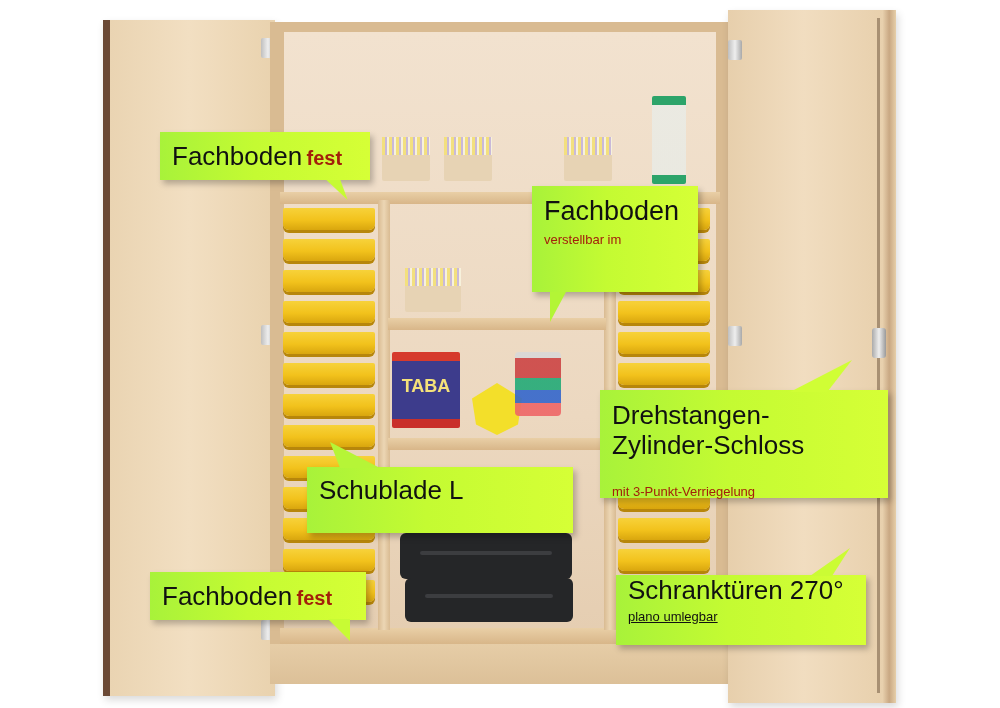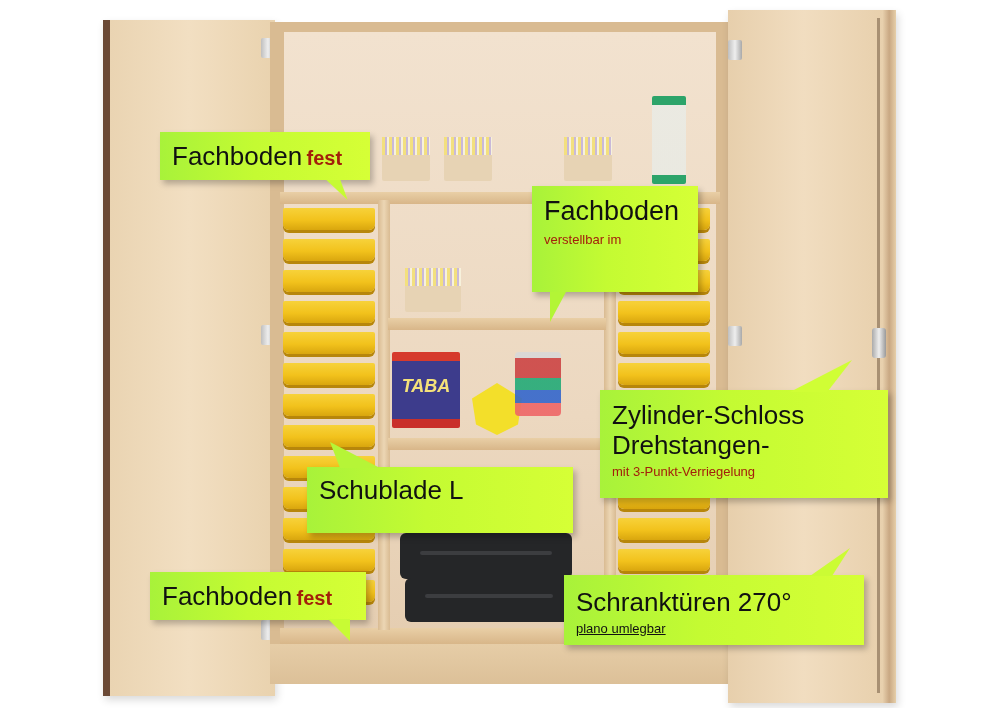--- a/index.html
+++ b/index.html
@@ -1,17 +1,17 @@
 <!DOCTYPE html>
 <html><head>
 <meta charset="utf-8">
 <style>
   html,body{margin:0;padding:0;}
   body{width:1000px;height:708px;background:#ffffff;position:relative;overflow:hidden;font-family:"Liberation Sans",sans-serif;}
-  .abs{position:absolute;font-style:italic;}
+  .abs{position:absolute;}
   .door-left{left:103px;top:20px;width:172px;height:676px;background:linear-gradient(90deg,#6b4a36 0 7px,#ead4b2 7px,#f2dfc2 50%,#e9d2ae 100%);box-shadow:2px 4px 8px rgba(0,0,0,.15);}
   .door-right{left:728px;top:10px;width:168px;height:693px;background:linear-gradient(90deg,#e7cfac 0%,#f1ddc0 45%,#e8d0ad 92%,#c9a883 96%,#e6cfa9 100%);box-shadow:2px 4px 8px rgba(0,0,0,.15);}
   .body-frame{left:270px;top:22px;width:460px;height:660px;background:#d9bb92;}
   .back-panel{left:284px;top:32px;width:432px;height:640px;background:linear-gradient(180deg,#f2e2cf 0%,#ecd8c0 60%,#e4ccaf 100%);}
   .shelf{background:linear-gradient(180deg,#e9cfa6,#d8b689);height:12px;}
   .divider{background:linear-gradient(90deg,#d9bb92,#ecd6b4,#d9bb92);width:12px;}
   .drawer{width:92px;height:22px;background:linear-gradient(180deg,#f7d23a 0%,#f2c21c 55%,#d9a60e 100%);border-radius:2px 2px 6px 6px;box-shadow:0 3px 0 #b7860b;}
   .drawer-col{display:flex;flex-direction:column;gap:9px;}
   .hinge{width:14px;height:20px;background:linear-gradient(90deg,#bfbfbf,#eeeeee,#a9a9a9);border-radius:2px;}
   .rod{left:877px;top:18px;width:3px;height:675px;background:#a89073;}
@@ -124,35 +124,35 @@
 </div>
 <div class="tail" style="left:330px;top:180px;border-left:14px solid transparent;border-right:0 solid transparent;border-top:20px solid #c6fb33;transform:skewX(20deg);"></div>
 
 <div class="callout" style="left:532px;top:186px;width:166px;height:106px;padding-top:10px;">
   <div class="main" style="font-size:27px;">Fachboden</div>
   <div class="sub" style="margin-top:2px;">verstellbar im</div>
 </div>
 <div class="tail" style="left:550px;top:292px;border-left:0 solid transparent;border-right:16px solid transparent;border-top:30px solid #b3f536;"></div>
 
 <div class="callout" style="left:600px;top:390px;width:288px;height:108px;padding-top:10px;">
+  <div class="main">Drehstangen-</div>
   <div class="main">Zylinder-Schloss</div>
-  <div class="main">Drehstangen-</div>
-  <div class="sub" style="margin-top:0;">mit 3-Punkt-Verriegelung</div>
+  <div class="sub" style="margin-top:20px;">mit 3-Punkt-Verriegelung</div>
 </div>
 <div class="tail" style="left:800px;top:360px;border-left:0 solid transparent;border-right:0 solid transparent;border-bottom:32px solid #d0fe35;width:0;clip-path:none;"></div>
 <div class="abs" style="left:790px;top:360px;width:62px;height:32px;background:#d0fe35;clip-path:polygon(100% 0,60% 100%,0 100%);"></div>
 
 <div class="callout" style="left:307px;top:467px;width:266px;height:66px;padding-top:8px;">
   <div class="main">Schublade L</div>
 </div>
 <div class="abs" style="left:330px;top:442px;width:50px;height:26px;background:#b6f537;clip-path:polygon(0 0,100% 100%,20% 100%);"></div>
 
 <div class="callout" style="left:150px;top:572px;width:216px;height:48px;padding-top:9px;">
   <span class="main">Fachboden</span>
   <span class="inline-sub">fest</span>
 </div>
 <div class="abs" style="left:328px;top:619px;width:22px;height:22px;background:#c8fb34;clip-path:polygon(0 0,100% 0,100% 100%);"></div>
 
-<div class="callout" style="left:564px;top:575px;width:300px;height:70px;padding-top:12px;">
+<div class="callout" style="left:616px;top:575px;width:250px;height:70px;padding-top:0;">
   <div class="main">Schranktüren 270°</div>
   <div class="sub dark">plano umlegbar</div>
 </div>
 <div class="abs" style="left:810px;top:548px;width:40px;height:28px;background:#cbfc34;clip-path:polygon(100% 0,55% 100%,0 100%);"></div>
 
 </body></html>

